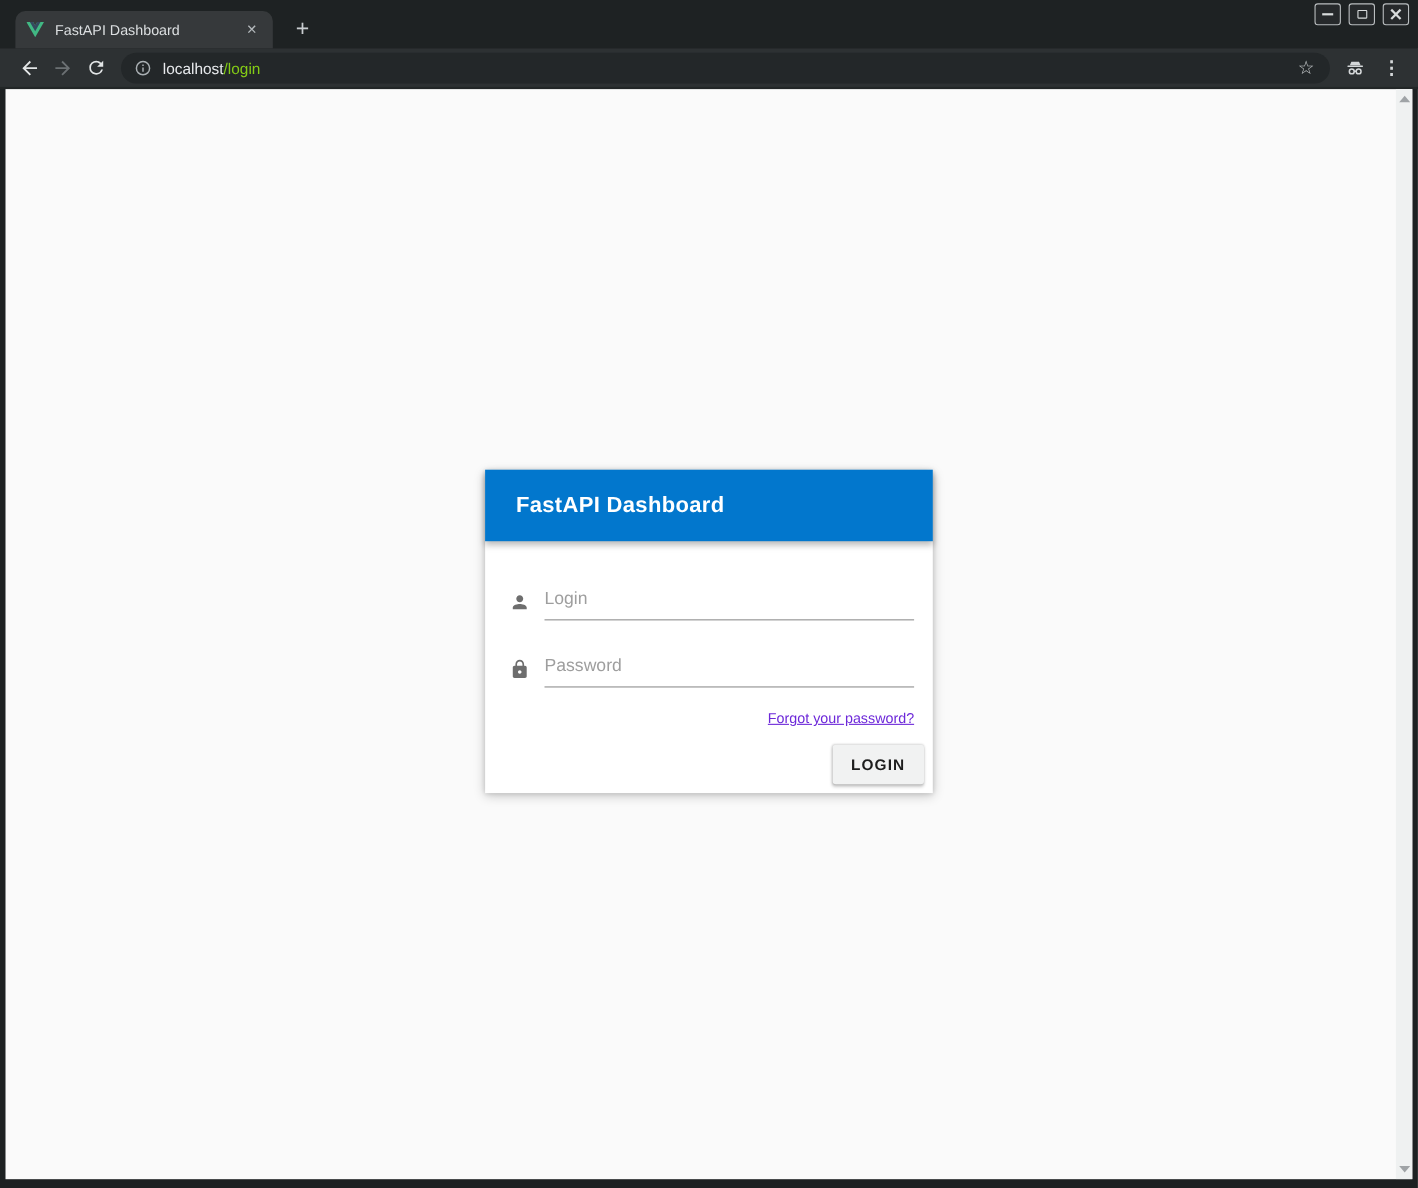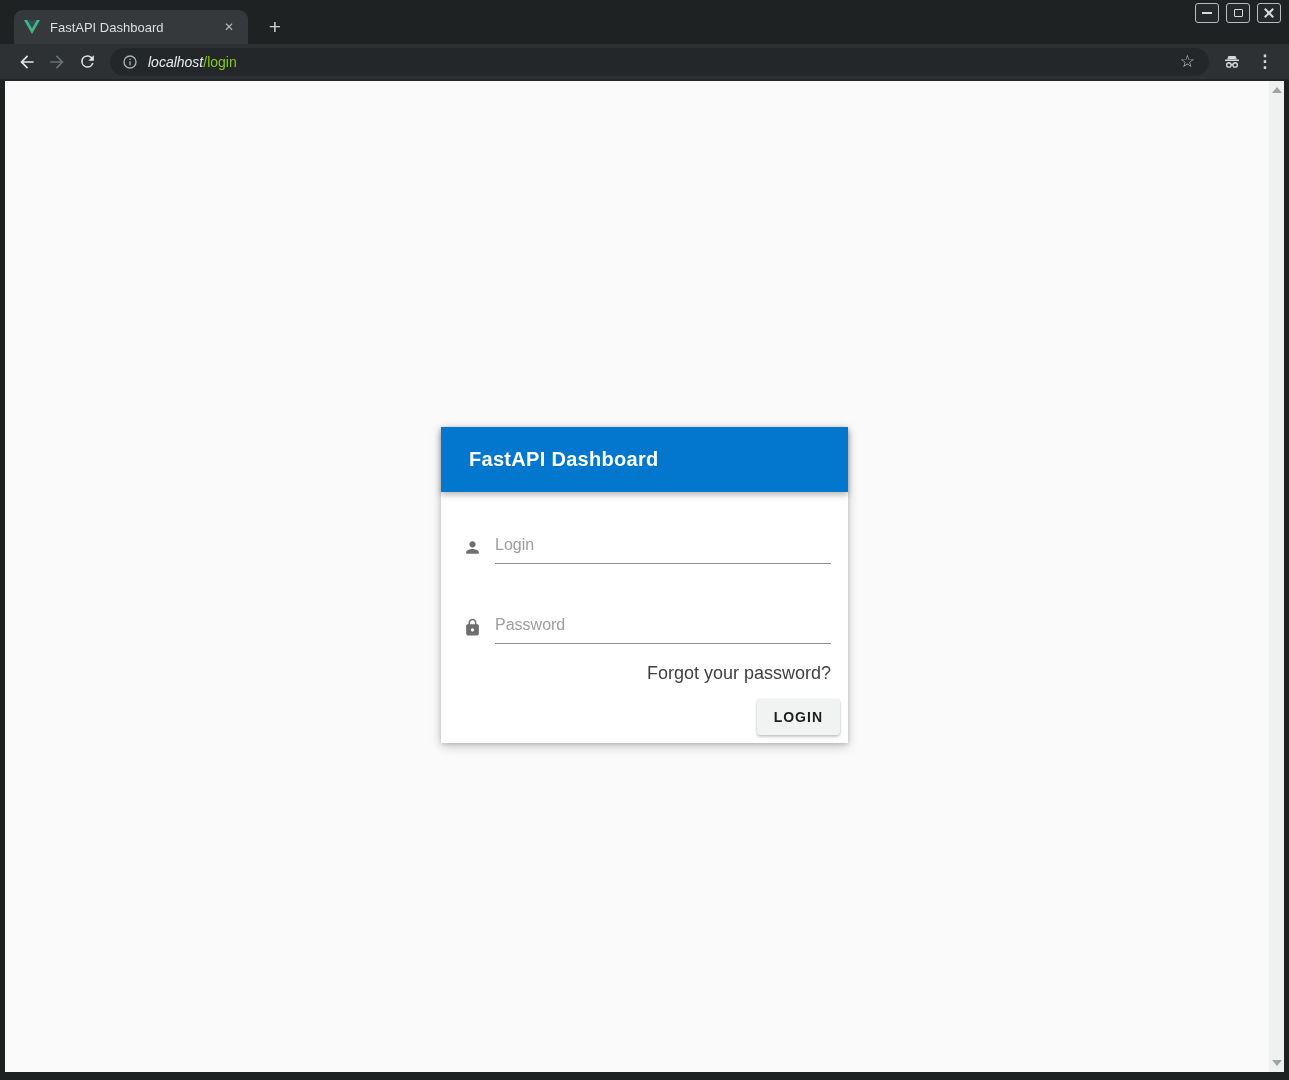--- a/index.html
+++ b/index.html
@@ -55,21 +55,21 @@
     position:absolute; top:44px; left:0; right:0; height:37px;
     background:#2d3133; border-bottom:2px solid #222627;
     display:flex; align-items:center; padding:0 12px;
   }
   .nav-btn { width:30px; height:30px; display:flex; align-items:center; justify-content:center; }
   .omnibox {
     flex:1; height:28px; margin:0 12px 0 8px; border-radius:14px;
     background:#232729; display:flex; align-items:center; padding:0 12px;
   }
   .omnibox-url { margin-left:10px; font-size:14px; flex:1; white-space:nowrap; }
-  .url-host { color:#e8eaed;font-style:italic; }
+  .url-host { color:#e8eaed; }
   .url-path { color:#84cc16; }
   .star { font-size:17px; color:#c5c9cb; padding:0 2px; }
   .menu-dots {
     font-size:17px; color:#d5d8da; width:24px; text-align:center;
     letter-spacing:0; margin-left:10px; font-weight:bold;
   }
 
   
   .page {
     position:absolute; top:81px; left:5px; right:5px; bottom:8px;
@@ -99,32 +99,32 @@
     position:relative; z-index:2;
   }
   .card-title {
     color:#ffffff; font-size:20px; font-weight:bold; letter-spacing:0.3px;
   }
   .field-row {
     display:flex; align-items:flex-end;
     margin:0 17px 0 22px;
   }
   .field-row.login    { margin-top:40px; }
-  .field-row.password { margin-top:48px; }
+  .field-row.password { margin-top:29px; }
   .field-icon { margin:0 13px 7px 0; flex:0 0 auto; display:flex; }
   .mat-input {
     flex:1; border:none; outline:none; background:transparent;
     border-bottom:1px solid #8f8f8f;
     font-family:"Liberation Sans", sans-serif;
     font-size:16px; color:#212121; padding:4px 0 9px;
   }
   .mat-input::placeholder { color:#9e9e9e; opacity:1; }
   .forgot-row { text-align:right; margin:19px 17px 0; }
   .forgot-link {
-    font-size:18px; color:#404040; cursor:pointer;
+    font-size:13px; color:#6d28d9; text-decoration:underline; cursor:pointer;
   }
   .actions-row {
     display:flex; justify-content:flex-end; padding:0 8px; margin-top:15px;
   }
   .login-btn {
     border:none; cursor:pointer;
     background:#f1f2f2; color:#1d1d1d;
     font-family:"Liberation Sans", sans-serif;
     font-size:14px; font-weight:bold; letter-spacing:1px;
     padding:0 17px; height:36px; border-radius:3px;

